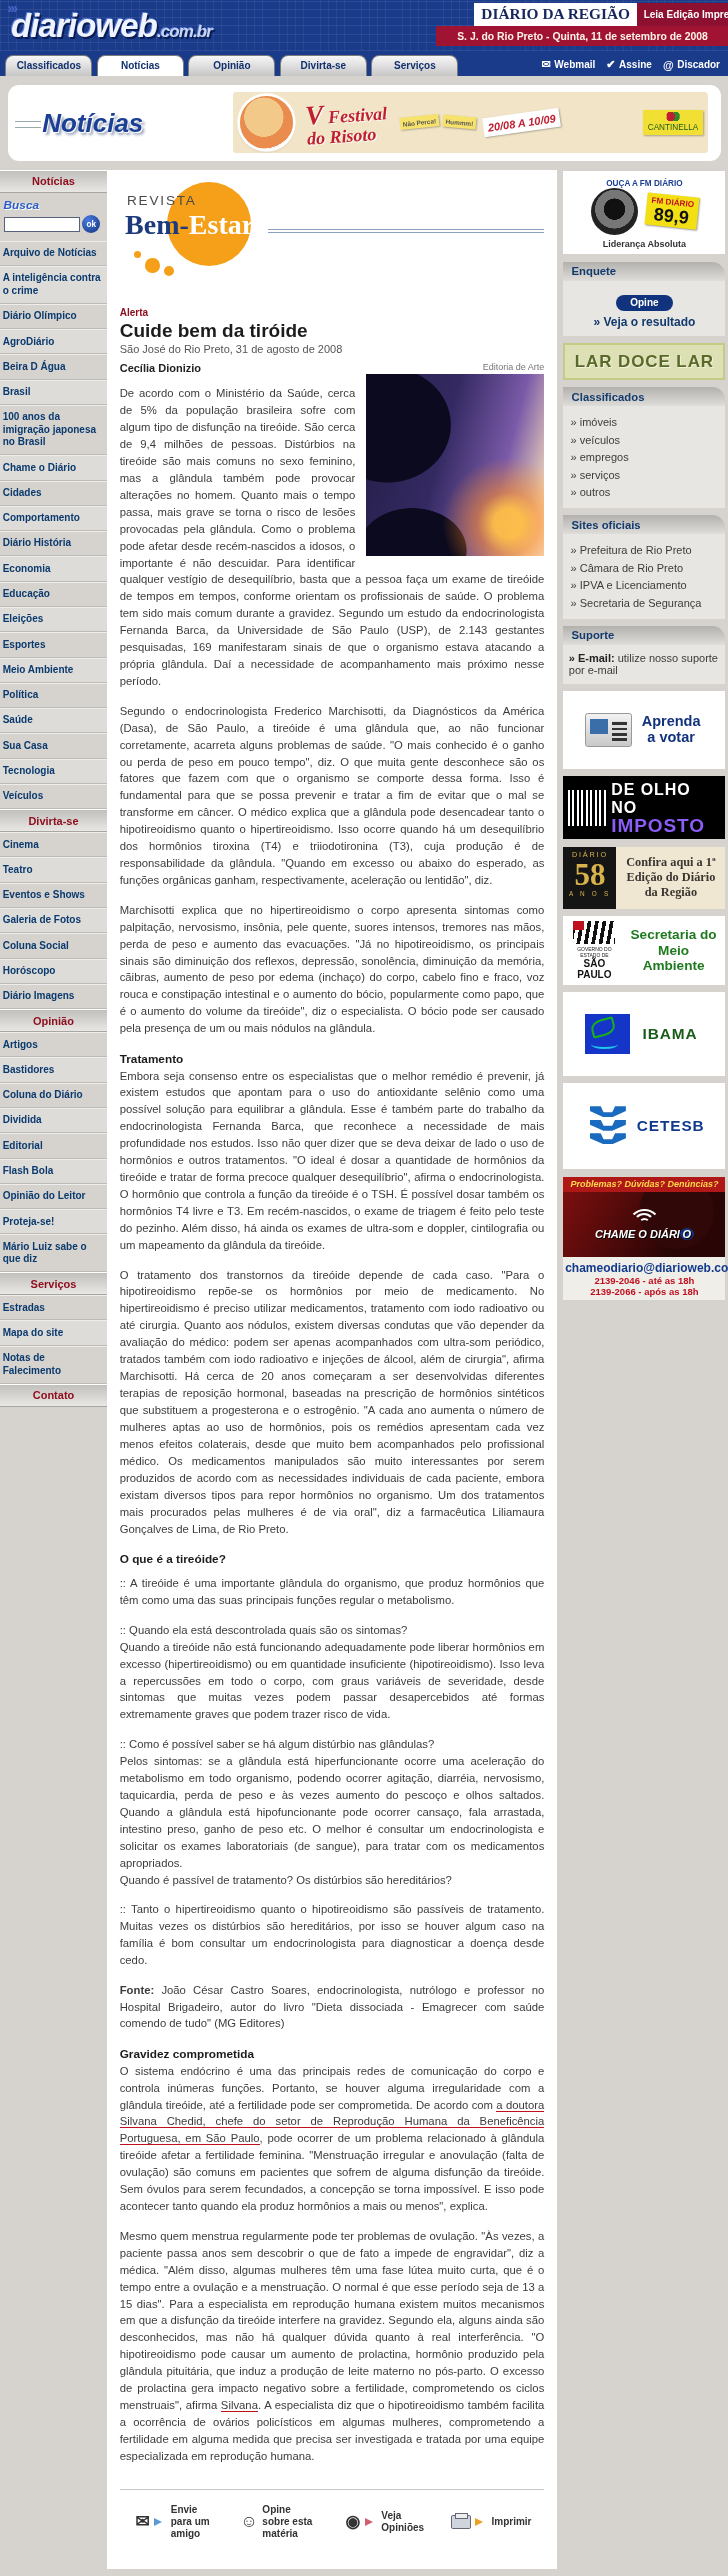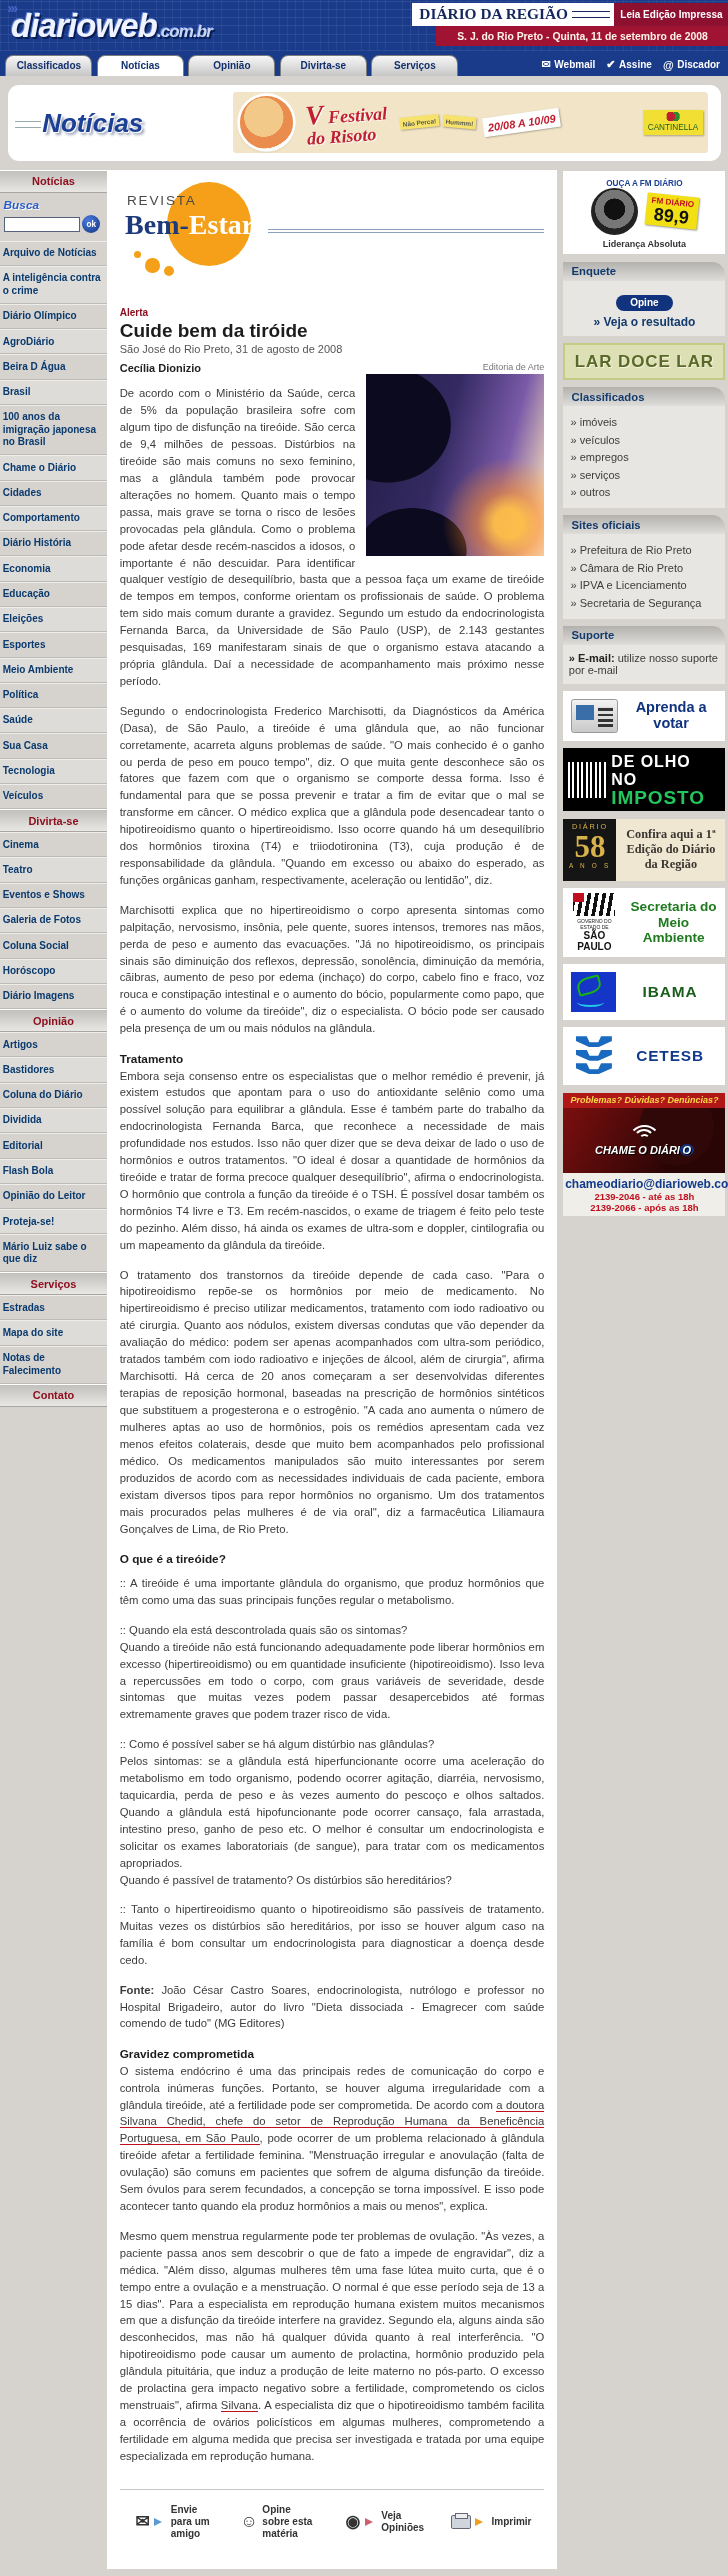--- a/index.html
+++ b/index.html
@@ -8,21 +8,21 @@
 
   
   .header { position:relative; height:51px; background:#1a3a8a;
     background-image:
       repeating-linear-gradient(0deg, rgba(255,255,255,.08) 0 0.9px, transparent 0.9px 8.2px),
       repeating-linear-gradient(90deg, rgba(255,255,255,.06) 0 0.9px, transparent 0.9px 8.2px);}
   .chevrons { position:absolute; left:7.3px; top:0; color:#4a66c8; font-size:14.5px; font-weight:bold; letter-spacing:-1.8px;}
   .logo { position:absolute; left:11px; top:7.3px; font-size:33px; font-weight:bold; font-style:italic;
     color:#eef3ff; text-shadow:1.8px 1.8px 0 #091d52, -0.9px -0.9px 0 #5a7ad8; letter-spacing:-0.9px;}
   .logo .suffix { font-size:17px; color:#c9d6f2; }
-  .masthead { position:absolute; right:0; top:2.7px; width:317px; height:23.6px; background:#fff; display:flex; align-items:center;}
+  .masthead { position:absolute; right:0; top:2.7px; width:255px; height:23.6px; background:#fff; display:flex; align-items:center;}
   .masthead-title { font-family:"Liberation Serif", serif; font-weight:bold; font-size:15.4px; color:#16275e; padding-left:7.3px; white-space:nowrap;}
   .masthead-lines { flex:1; height:6.4px; margin:0 3.6px; border-top:1.8px solid #16275e; border-bottom:1.8px solid #16275e;}
   .read-print { background:#8e1030; color:#fff; font-size:10px; font-weight:bold; height:100%; display:flex; align-items:center; padding:0 6.4px; white-space:nowrap;}
   .datebar { position:absolute; right:0; top:26px; width:293px; background:#a01332; color:#fff3e8;
     font-size:10.4px; font-weight:bold; text-align:center; padding:4.5px 0;}
 
   
   .tabs { background:#1a3a8a; height:24.5px; display:flex; align-items:flex-end; padding-left:5.4px;}
   .tab { width:87px; text-align:center; font-size:10px; font-weight:bold; color:#12306e; cursor:pointer;
     background:linear-gradient(#f7f7f7,#c6c6c6); border:0.9px solid #7c7c7c; border-bottom:none;
@@ -126,30 +126,30 @@
   .fm-badge .freq { color:#111; font-weight:bold; font-size:18px; line-height:1; display:block;}
   .radio-tag { font-size:9px; font-weight:bold; color:#333; margin-top:4.5px;}
   .enq-q { text-align:center; line-height:1.35; }
   .opine-btn { display:block; margin:6.4px auto 3.6px; background:#11337e; color:#fff; font-weight:bold; font-size:10px;
     border:none; border-radius:9px; padding:2.7px 14.5px; cursor:pointer;}
   .enq-result { display:block; text-align:center; font-weight:bold; color:#123a6e; font-size:12px; cursor:pointer;}
   .lar-ad { background:#dde0b4; border:2.7px solid #c2cc84; text-align:center; padding:6.4px 1.8px; cursor:pointer;}
   .lar-ad span { font-weight:bold; font-size:17px; letter-spacing:0.9px; color:#5a682a; text-shadow:0.9px 0.9px 0 #f2f4da;}
   .wl-item { display:block; color:#3c3c3c; font-size:11px; padding:2.7px 1.8px; cursor:pointer;}
   .suporte-text { font-size:11px; } .suporte-text b { color:#222; }
-  .ad-box { background:#fff; display:flex; align-items:center; padding:8px; gap:6.4px; cursor:pointer;}
+  .ad-box { background:#fff; display:flex; align-items:center; padding:22px; gap:6.4px; cursor:pointer;}
   .urna { width:47px; height:34px; background:linear-gradient(#f2f2f2,#c9c9c9); border:0.9px solid #999; border-radius:2.7px; position:relative; flex:none;}
   .urna::before { content:""; position:absolute; left:3.6px; top:5.4px; width:18px; height:14.5px; background:#3a6ea8;}
   .urna::after { content:""; position:absolute; right:4.5px; top:7.3px; width:14.5px; height:20px;
     background:repeating-linear-gradient(0deg,#333 0 2.7px,#ddd 2.7px 5.4px);}
   .aprenda-txt { color:#11337e; font-weight:bold; font-size:14.5px; line-height:1.1; text-align:center; flex:1;}
   .imposto { background:#000; display:flex; align-items:center; gap:5.4px; padding:4.5px; cursor:pointer;}
   .barcode { width:38px; height:36px; background:repeating-linear-gradient(90deg,#fff 0 1.8px,#000 1.8px 4.5px); flex:none;}
   .imposto-txt .l1 { color:#fff; font-weight:bold; font-size:16px; display:block; letter-spacing:0.9px;}
-  .imposto-txt .l2 { color:#22c55e; font-weight:bold; font-size:19px; display:block; line-height:.95; letter-spacing:0.9px;}
+  .imposto-txt .l2 { color:#8b5cf6; font-weight:bold; font-size:19px; display:block; line-height:.95; letter-spacing:0.9px;}
   .ed58 { display:flex; background:#efe7d2; cursor:pointer;}
   .ed58-logo { width:53px; background:#151515; color:#d8b24a; text-align:center; padding:3.6px 0; flex:none;}
   .ed58-logo .d { font-size:7.3px; letter-spacing:1.8px; display:block;}
   .ed58-logo .n58 { font-family:"Liberation Serif", serif; font-size:31px; font-weight:bold; display:block; line-height:1;}
   .ed58-logo .a { font-size:6.4px; letter-spacing:2.7px; display:block;}
   .ed58-txt { font-family:"Liberation Serif", serif; font-weight:bold; color:#3a3530; font-size:12.3px;
     padding:8.2px 3.6px; text-align:center; line-height:1.25;}
   .gov-box { background:#fff; display:flex; align-items:center; gap:5.4px; padding:4.5px; cursor:pointer;}
   .sp-flag { width:53px; flex:none; text-align:center;}
   .sp-stripes { width:42px; height:23.6px; margin:0 auto; position:relative;

